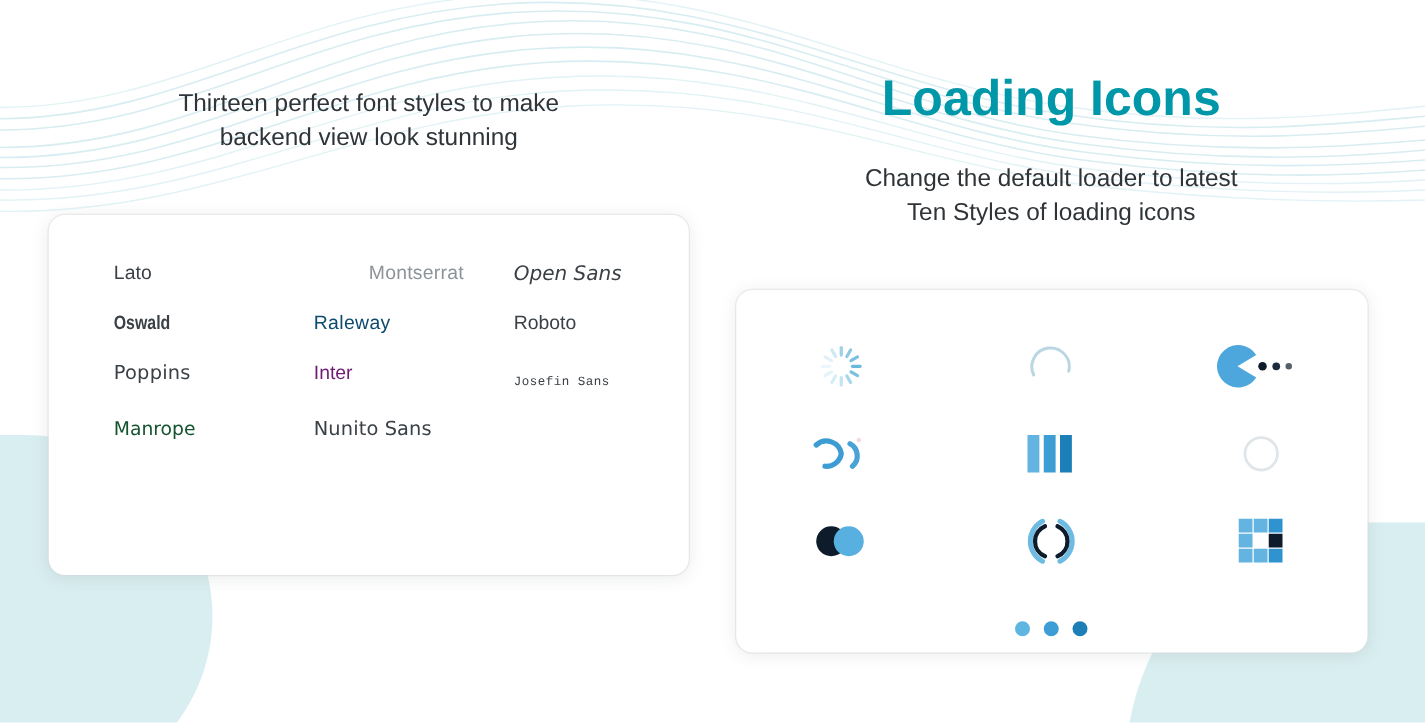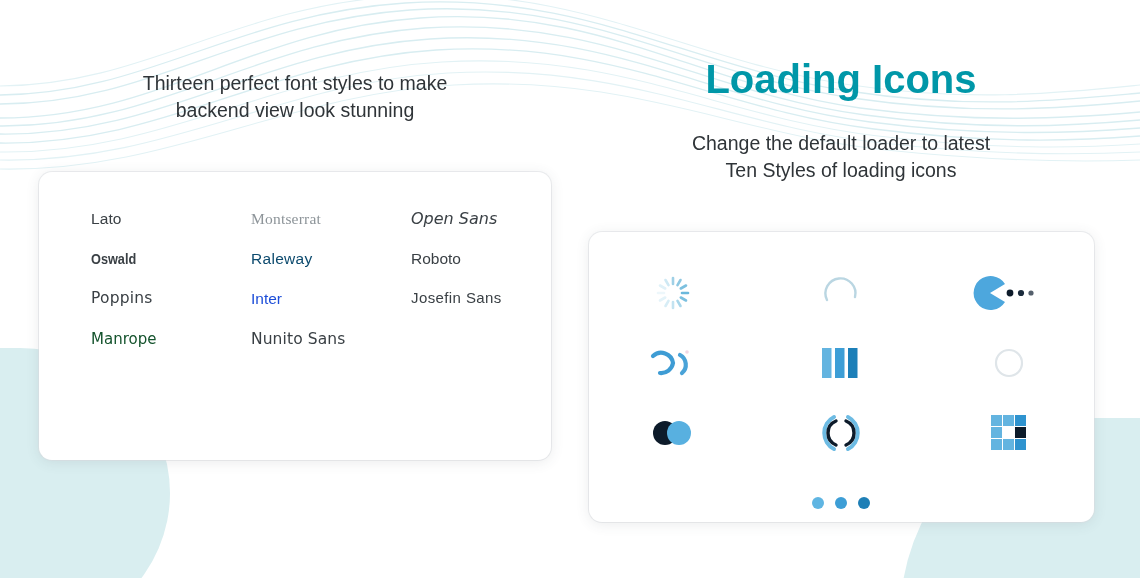--- a/index.html
+++ b/index.html
@@ -109,29 +109,29 @@
   }
   .font-item {
     font-size: 15.5px;
     color: #3a4045;
     white-space: nowrap;
     line-height: 1.1;
   }
   .ff-lato      { font-family: "Liberation Sans", sans-serif; letter-spacing:.1px; }
   .ff-oswald    { font-family: "Liberation Sans Narrow","Liberation Sans", sans-serif; font-weight:bold; font-stretch:condensed; transform:scaleX(.82); transform-origin:left center; }
   .ff-poppins   { font-family: "DejaVu Sans", sans-serif; letter-spacing:.2px; }
-  .ff-josefin   { font-family: Liberation Sans, sans-serif; letter-spacing:.4px; font-size:15px; }
+  .ff-josefin   { font-family: Liberation Mono, monospace; letter-spacing:.4px; font-size:10px;margin-top:11px; }
   .ff-nunito    { font-family: "DejaVu Sans", sans-serif; letter-spacing:.1px; }
-  .ff-montser   { font-family: Liberation Serif, serif; color:#8d9499; letter-spacing:.2px; }
+  .ff-montser   { font-family: Liberation Sans, sans-serif; color:#8d9499; letter-spacing:.2px;margin-left:44px; }
   .ff-raleway   { font-family: "Liberation Sans", sans-serif; color:#0c4a6e; letter-spacing:.3px; }
   .ff-rubik     { font-family: "Liberation Sans", sans-serif; font-weight:bold; }
   .ff-varela    { font-family: "Liberation Sans", sans-serif; font-weight:bold; letter-spacing:.1px; }
   .ff-opensans  { font-family: "DejaVu Sans", sans-serif; font-size:16px;font-style:italic; }
   .ff-roboto    { font-family: "Liberation Sans", sans-serif; }
-  .ff-inter     { font-family: "Liberation Sans", sans-serif; color:#1d4ed8; }
+  .ff-inter     { font-family: "Liberation Sans", sans-serif; color:#701a75; }
   .ff-manrope   { font-family: "DejaVu Sans", sans-serif; color:#14532d; font-size:15px; }
 
   
   .loader-grid {
     display: grid;
     grid-template-columns: repeat(3, 1fr);
     grid-auto-rows: 70px;
     align-items: center;
     justify-items: center;
     width: 100%;

